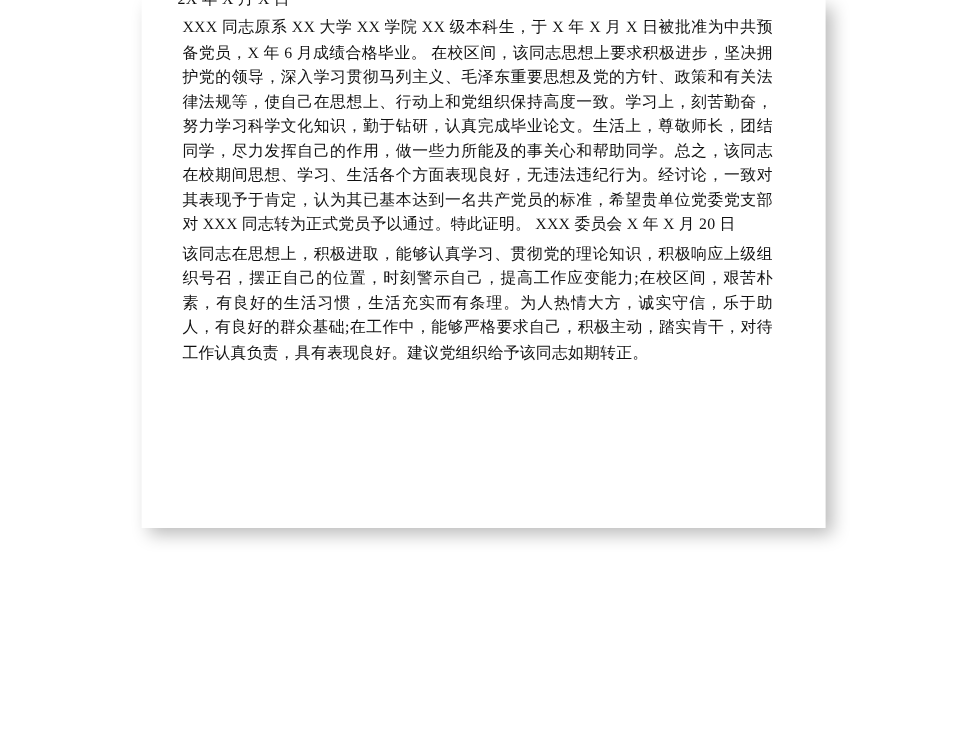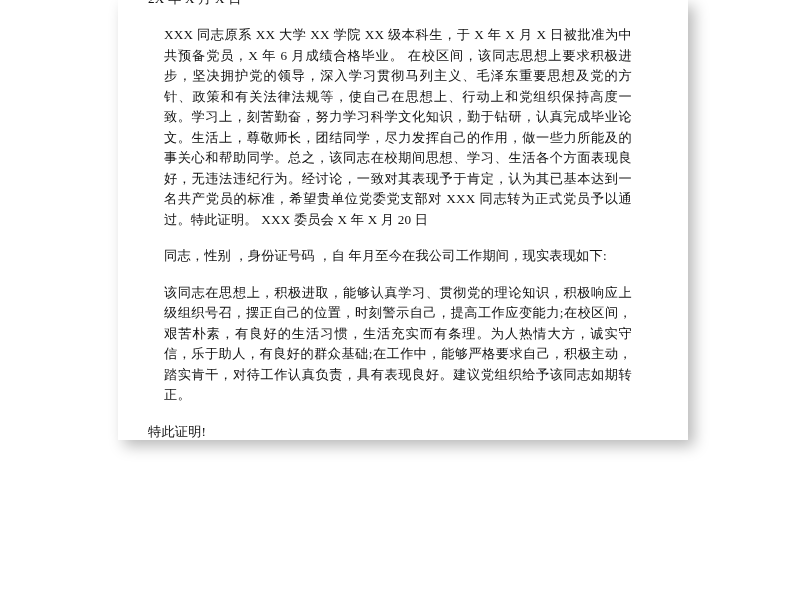--- a/index.html
+++ b/index.html
@@ -47,34 +47,32 @@
     font-size: 13.2px;
     line-height: 20.5px;
     position: relative;
   }
   .clipped-line span {
     position: absolute;
     top: -11px;
     left: 0;
   }
   p.para {
-    margin: 16px;
+    margin: 4px;
     text-indent: 0;
   }
   .sign-line {
     margin: 0;
   }
 </style>
 </head>
 <body>
 
 <div class="page-wrap">
   <div class="doc-shadow"></div>
   <div class="doc-body">
     <div class="clipped-line">
       <span>2X 年 X 月 X 日</span>
     </div>
     <p class="para">XXX 同志原系 XX 大学 XX 学院 XX 级本科生，于 X 年 X 月 X 日被批准为中共预备党员，X 年 6 月成绩合格毕业。   在校区间，该同志思想上要求积极进步，坚决拥护党的领导，深入学习贯彻马列主义、毛泽东重要思想及党的方针、政策和有关法律法规等，使自己在思想上、行动上和党组织保持高度一致。学习上，刻苦勤奋，努力学习科学文化知识，勤于钻研，认真完成毕业论文。生活上，尊敬师长，团结同学，尽力发挥自己的作用，做一些力所能及的事关心和帮助同学。总之，该同志在校期间思想、学习、生活各个方面表现良好，无违法违纪行为。经讨论，一致对其表现予于肯定，认为其已基本达到一名共产党员的标准，希望贵单位党委党支部对 XXX 同志转为正式党员予以通过。特此证明。   XXX 委员会 X 年 X 月 20 日</p>
-    <p class="para">同志，性别 ，身份证号码 ，自  年月至今在我公司工作期间，现实表现如下:</p>
     <p class="para">该同志在思想上，积极进取，能够认真学习、贯彻党的理论知识，积极响应上级组织号召，摆正自己的位置，时刻警示自己，提高工作应变能力;在校区间，艰苦朴素，有良好的生活习惯，生活充实而有条理。为人热情大方，诚实守信，乐于助人，有良好的群众基础;在工作中，能够严格要求自己，积极主动，踏实肯干，对待工作认真负责，具有表现良好。建议党组织给予该同志如期转正。</p>
-    <p class="sign-line">特此证明!</p>
   </div>
 </div>
 
 </body></html>

